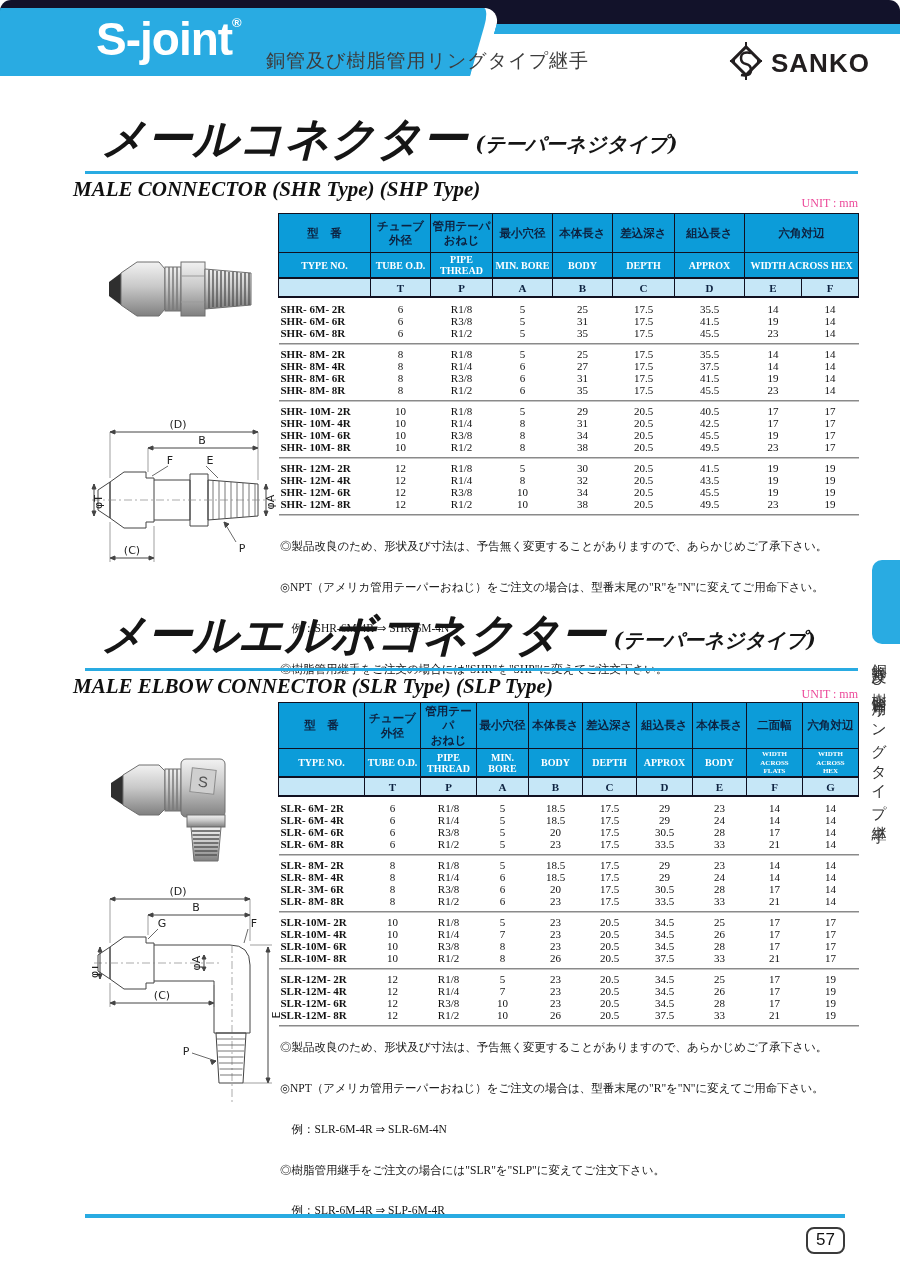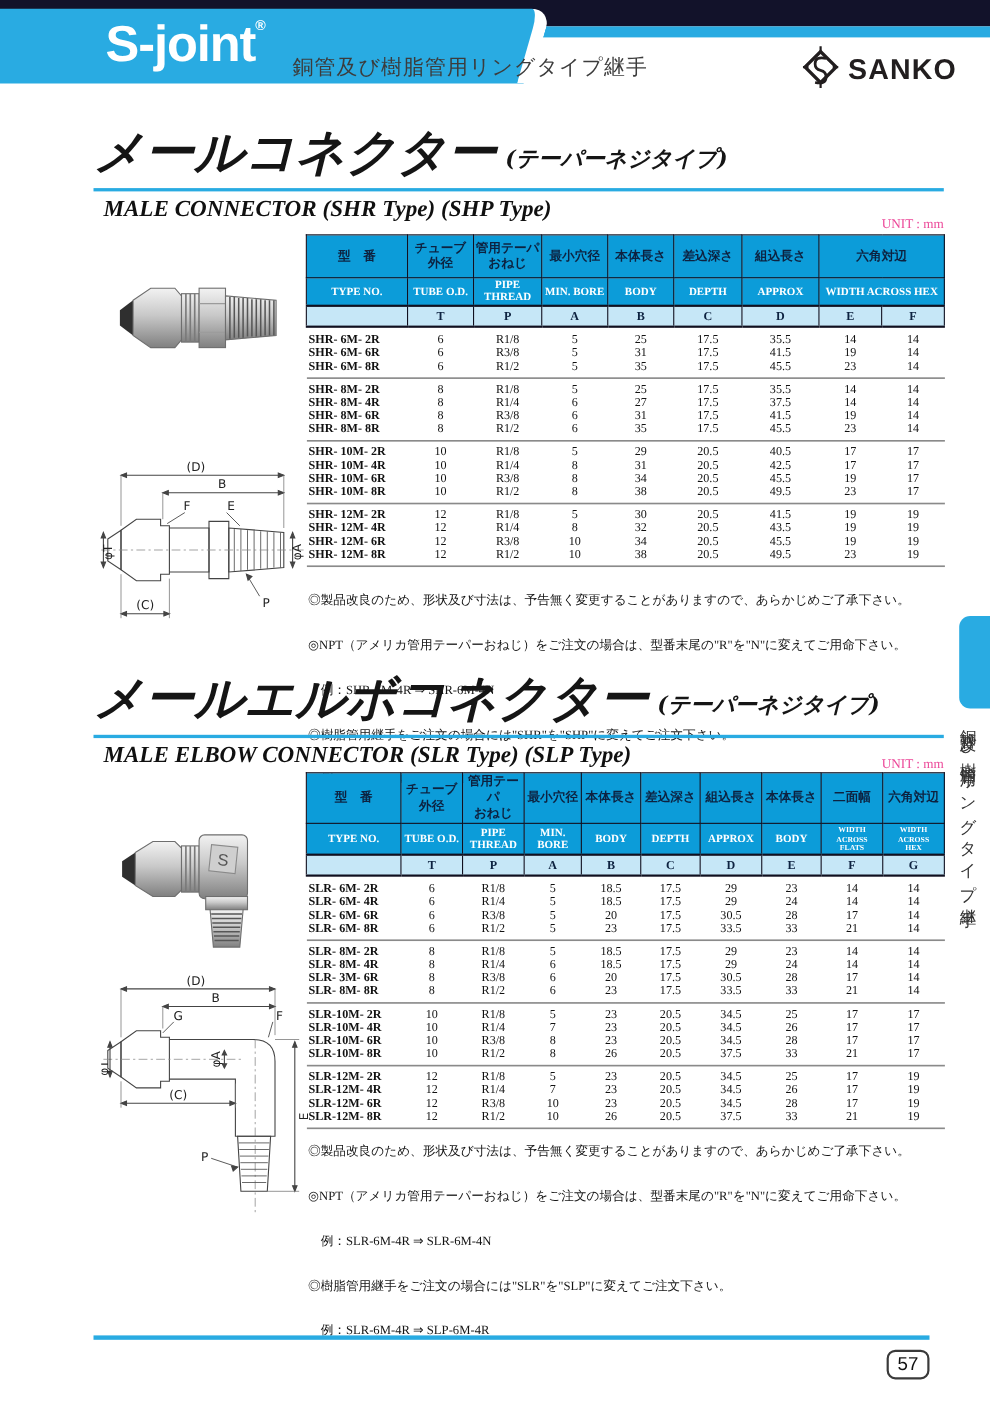--- a/index.html
+++ b/index.html
@@ -1,38 +1,38 @@
 <!DOCTYPE html>
 <html><head>
 <meta charset="utf-8">
 <style>
   html,body{margin:0;padding:0;background:#ffffff;}
   .page{position:relative;width:900px;height:1278px;background:#fff;overflow:hidden;
-        font-family:"Liberation Sans",sans-serif;}
+        font-family:"Liberation Sans",sans-serif;border-radius:11px;}
 
   
   .hdr-navy{position:absolute;left:0;top:0;width:900px;height:24px;background:#12122a;}
   .hdr-cyan-strip{position:absolute;left:0;top:24px;width:900px;height:10px;background:#29abe2;}
   .hdr-logo-shape{position:absolute;left:-30px;top:8px;width:500px;height:68px;background:#29abe2;
         transform:skewX(-16deg);transform-origin:0 100%;border-radius:0 18px 0 0;
         border-right:12px solid #ffffff;}
   .hdr-logo-text{position:absolute;left:96px;top:12px;color:#ffffff;font-size:46px;font-weight:bold;
         letter-spacing:-1px;}
   .hdr-logo-text sup{font-size:13px;vertical-align:28px;}
   .hdr-tagline{position:absolute;left:266px;top:48px;font-size:19px;color:#3c3c3c;letter-spacing:1px;}
   .sanko{position:absolute;left:728px;top:40px;display:flex;align-items:center;gap:7px;color:#221e1f;}
   .sanko-name{font-size:26px;font-weight:bold;letter-spacing:1px;font-family:Liberation Sans, sans-serif;}
 
   
-  .sec-title{position:absolute;left:85px;display:flex;align-items:flex-end;color:#151515;
+  .sec-title{position:absolute;left:101px;display:flex;align-items:flex-end;color:#151515;
         font-family:"DejaVu Serif",serif;font-style:italic;font-weight:bold;white-space:nowrap;}
   .sec-title .jp{font-size:45px;line-height:1;}
   .sec-title .note{font-size:20px;margin-left:8px;margin-bottom:3px;}
   .rule{position:absolute;left:85px;width:773px;height:3px;background:#29abe2;}
-  .sec-en{position:absolute;left:94px;font-family:"Liberation Serif",serif;font-style:italic;
+  .sec-en{position:absolute;left:73px;font-family:"Liberation Serif",serif;font-style:italic;
         font-weight:bold;font-size:21px;color:#101010;white-space:nowrap;}
   .unit{position:absolute;right:42px;font-family:"Liberation Serif",serif;font-size:12px;color:#ec4899;}
 
   
   .tblwrap{position:absolute;left:278px;width:582px;}
   table.spec{border-collapse:collapse;table-layout:fixed;width:580px;
         font-family:"Liberation Serif",serif;}
   table.spec thead th,table.spec thead td{border:1px solid #101020;white-space:pre-line;}
   table.spec tr.row-jp th{background:#0c9cd9;color:#0d2240;font-size:11.5px;font-weight:bold;
         height:36px;line-height:1.25;padding:1px 0;}

